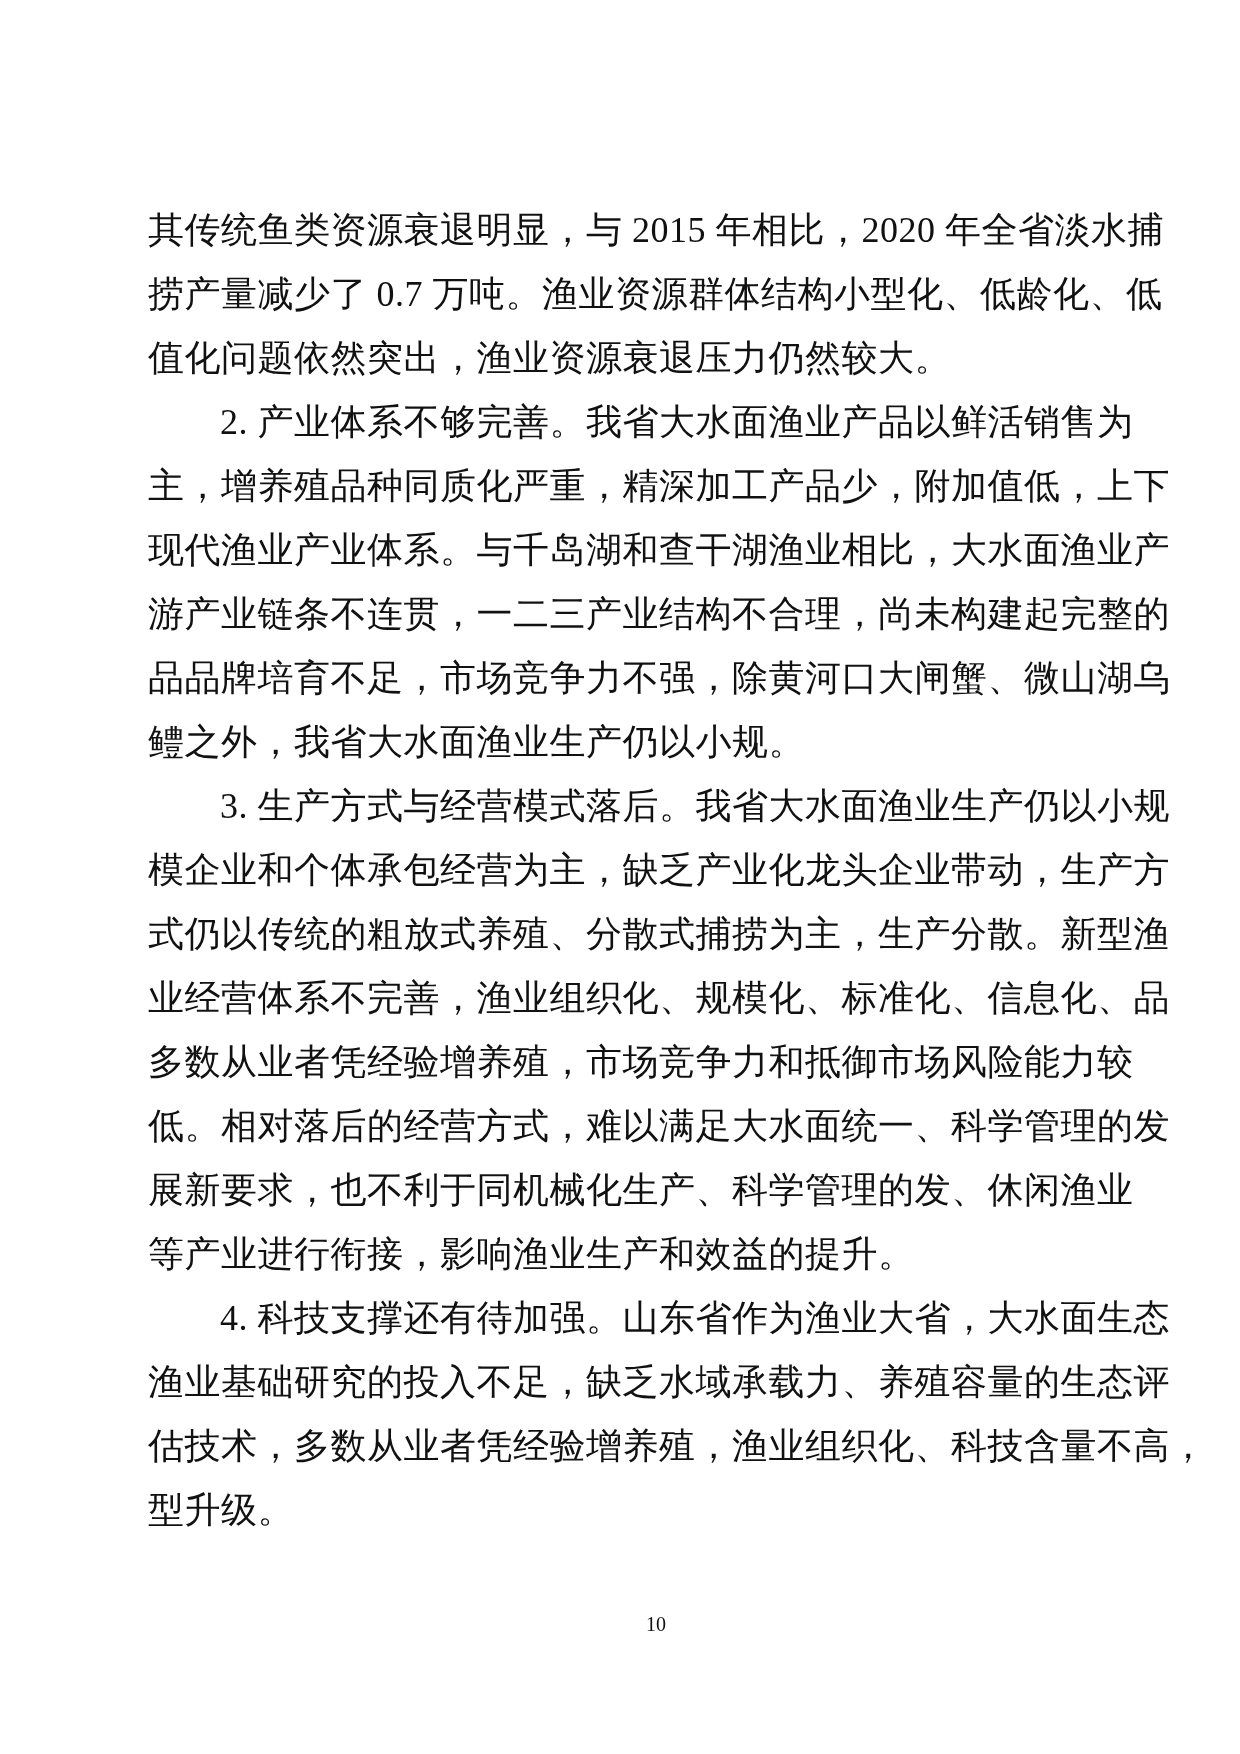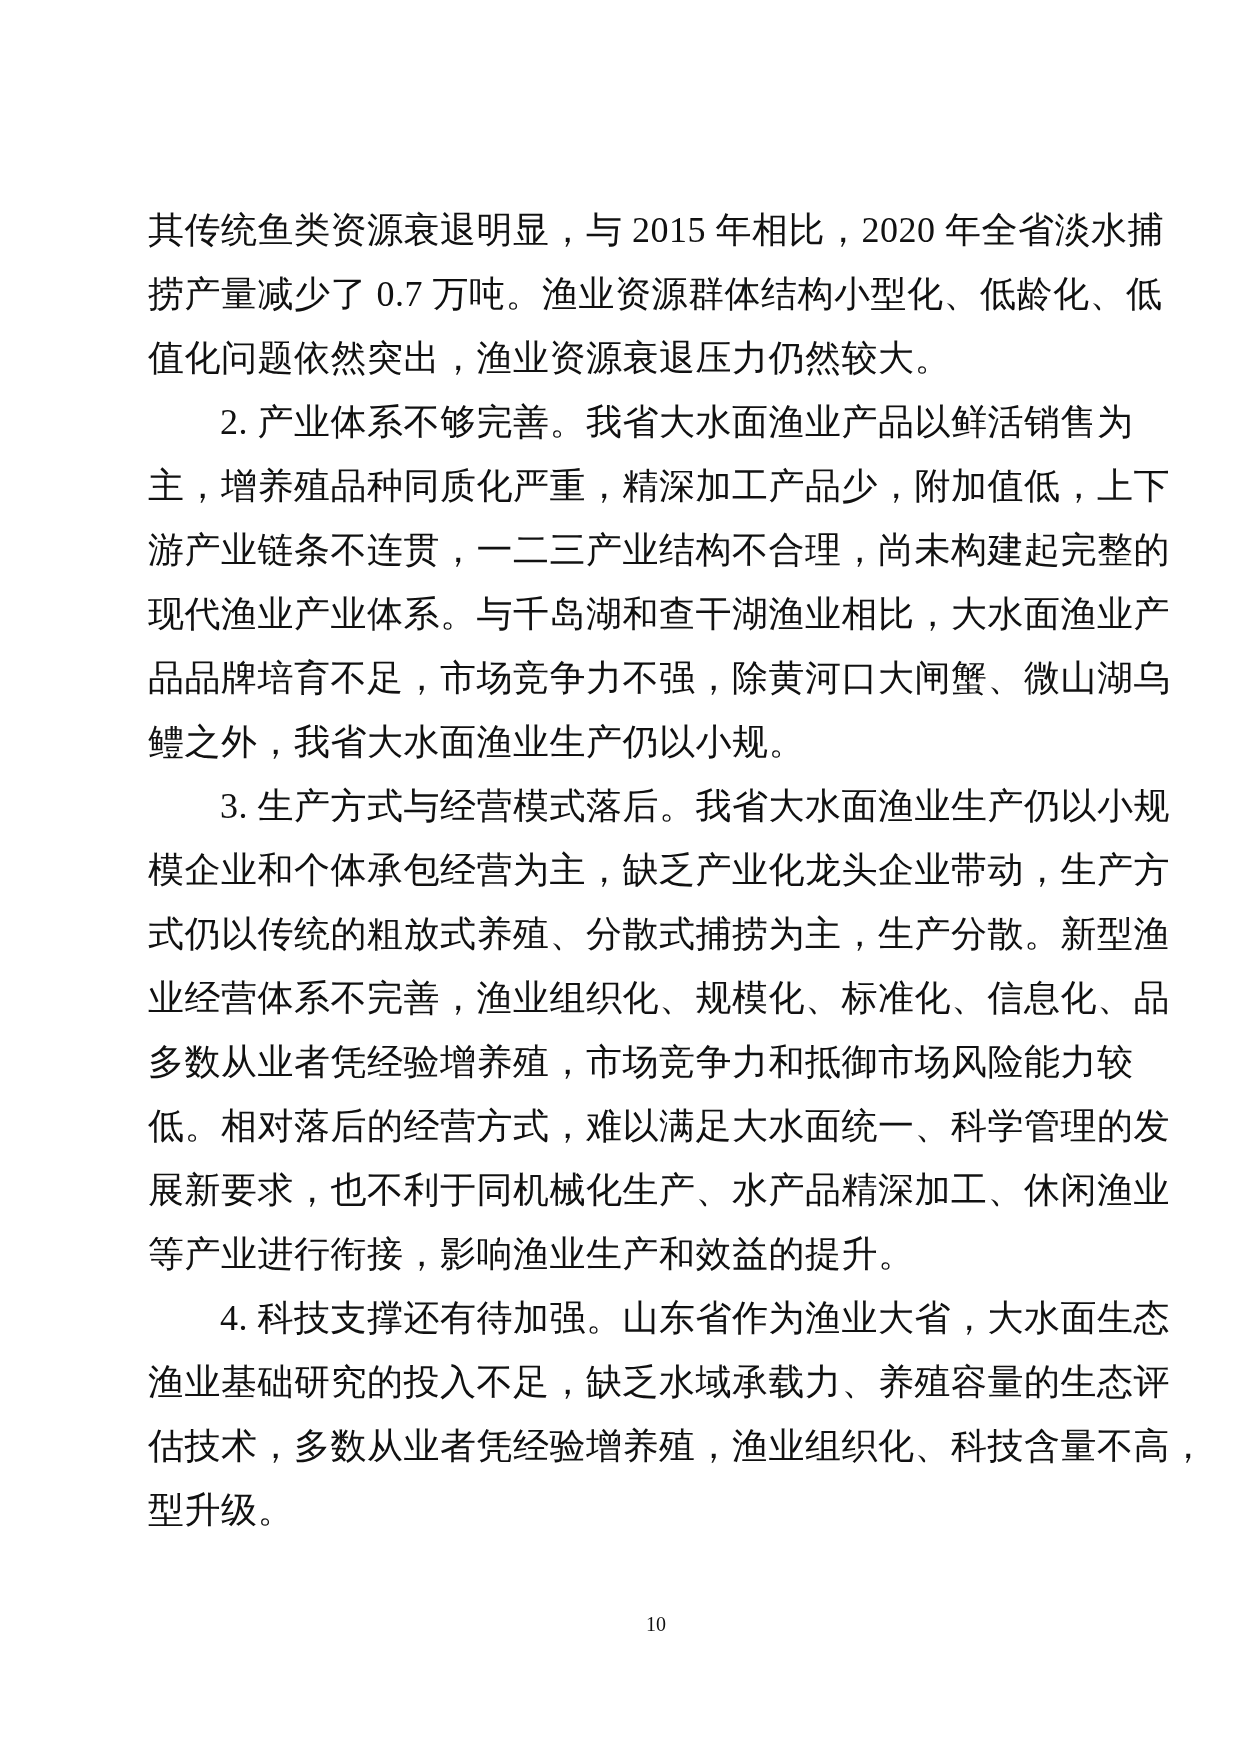--- a/index.html
+++ b/index.html
@@ -59,31 +59,31 @@
 </head>
 <body>
 
 <div class="page">
   <div class="doc-body">
     <div class="line">其传统鱼类资源衰退明显，与 2015 年相比，2020 年全省淡水捕</div>
     <div class="line">捞产量减少了 0.7 万吨。渔业资源群体结构小型化、低龄化、低</div>
     <div class="line para-end">值化问题依然突出，渔业资源衰退压力仍然较大。</div>
     <div class="line indent">2. 产业体系不够完善。我省大水面渔业产品以鲜活销售为</div>
     <div class="line">主，增养殖品种同质化严重，精深加工产品少，附加值低，上下</div>
+    <div class="line">现代渔业产业体系。与千岛湖和查干湖渔业相比，大水面渔业产</div>
     <div class="line">游产业链条不连贯，一二三产业结构不合理，尚未构建起完整的</div>
-    <div class="line">现代渔业产业体系。与千岛湖和查干湖渔业相比，大水面渔业产</div>
     <div class="line">品品牌培育不足，市场竞争力不强，除黄河口大闸蟹、微山湖乌</div>
     <div class="line para-end">鳢之外，我省大水面渔业生产仍以小规。</div>
     <div class="line indent">3. 生产方式与经营模式落后。我省大水面渔业生产仍以小规</div>
     <div class="line">模企业和个体承包经营为主，缺乏产业化龙头企业带动，生产方</div>
     <div class="line">式仍以传统的粗放式养殖、分散式捕捞为主，生产分散。新型渔</div>
     <div class="line">业经营体系不完善，渔业组织化、规模化、标准化、信息化、品</div>
     <div class="line">多数从业者凭经验增养殖，市场竞争力和抵御市场风险能力较</div>
     <div class="line">低。相对落后的经营方式，难以满足大水面统一、科学管理的发</div>
-    <div class="line">展新要求，也不利于同机械化生产、水产品精深加工、休闲渔业</div>
+    <div class="line">展新要求，也不利于同机械化生产、科学管理的发、休闲渔业</div>
     <div class="line para-end">等产业进行衔接，影响渔业生产和效益的提升。</div>
     <div class="line indent">4. 科技支撑还有待加强。山东省作为渔业大省，大水面生态</div>
     <div class="line">渔业基础研究的投入不足，缺乏水域承载力、养殖容量的生态评</div>
     <div class="line">估技术，多数从业者凭经验增养殖，渔业组织化、科技含量不高，</div>
     <div class="line para-end">型升级。</div>
   </div>
   <div class="page-number">10</div>
 </div>
 
 </body></html>

